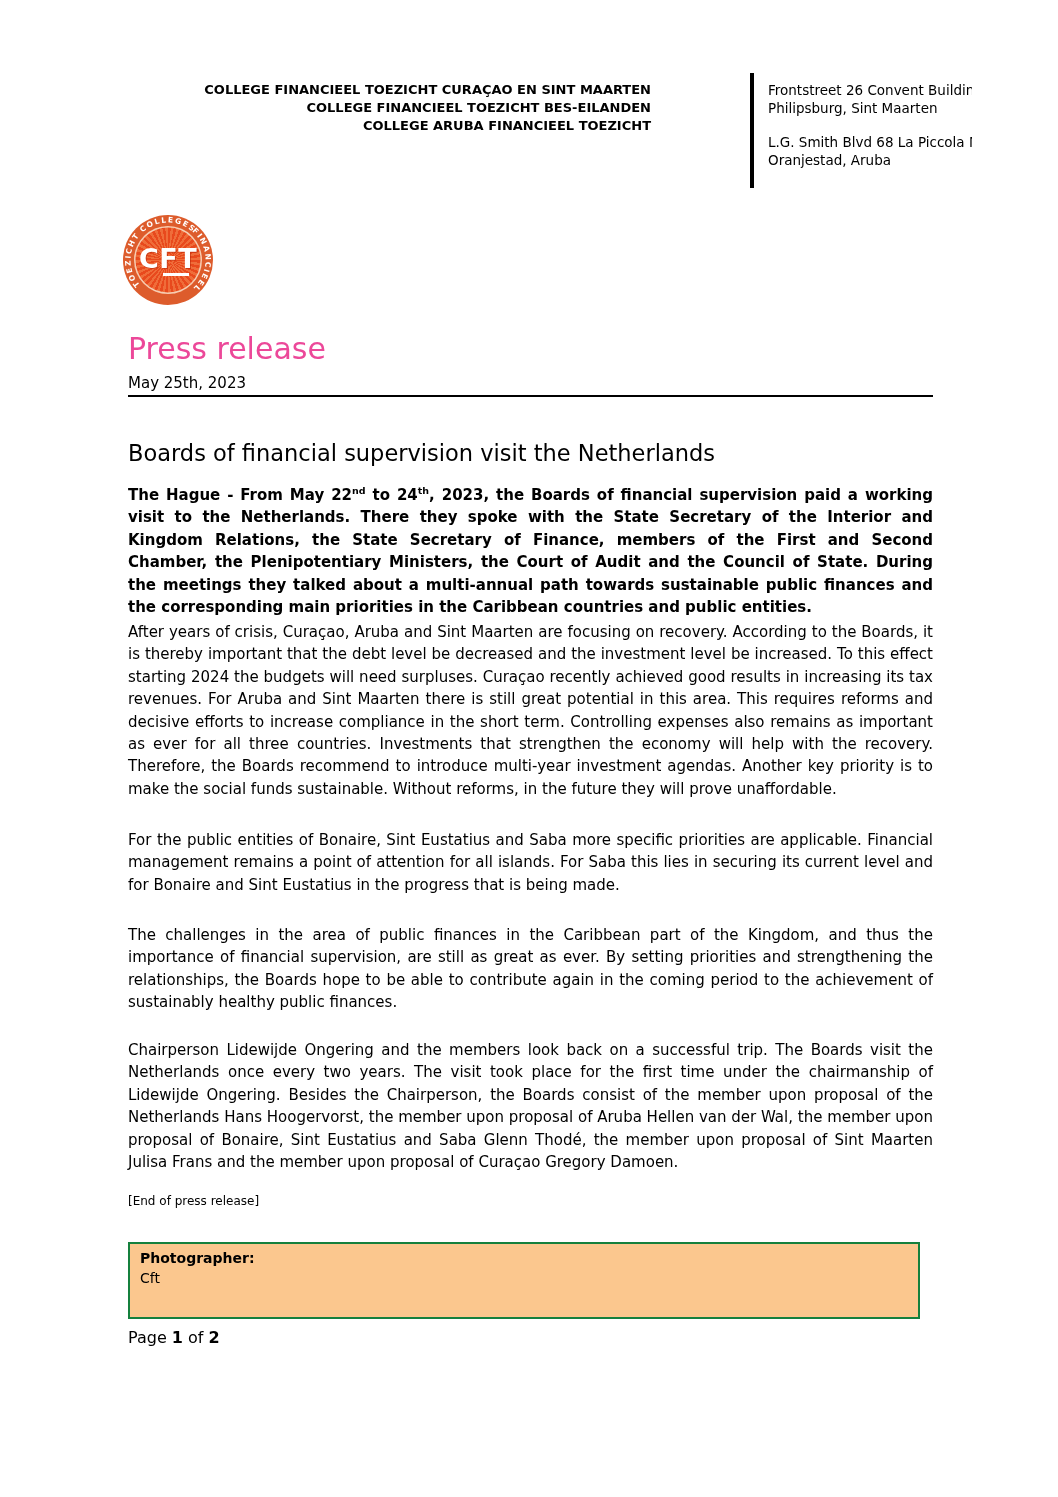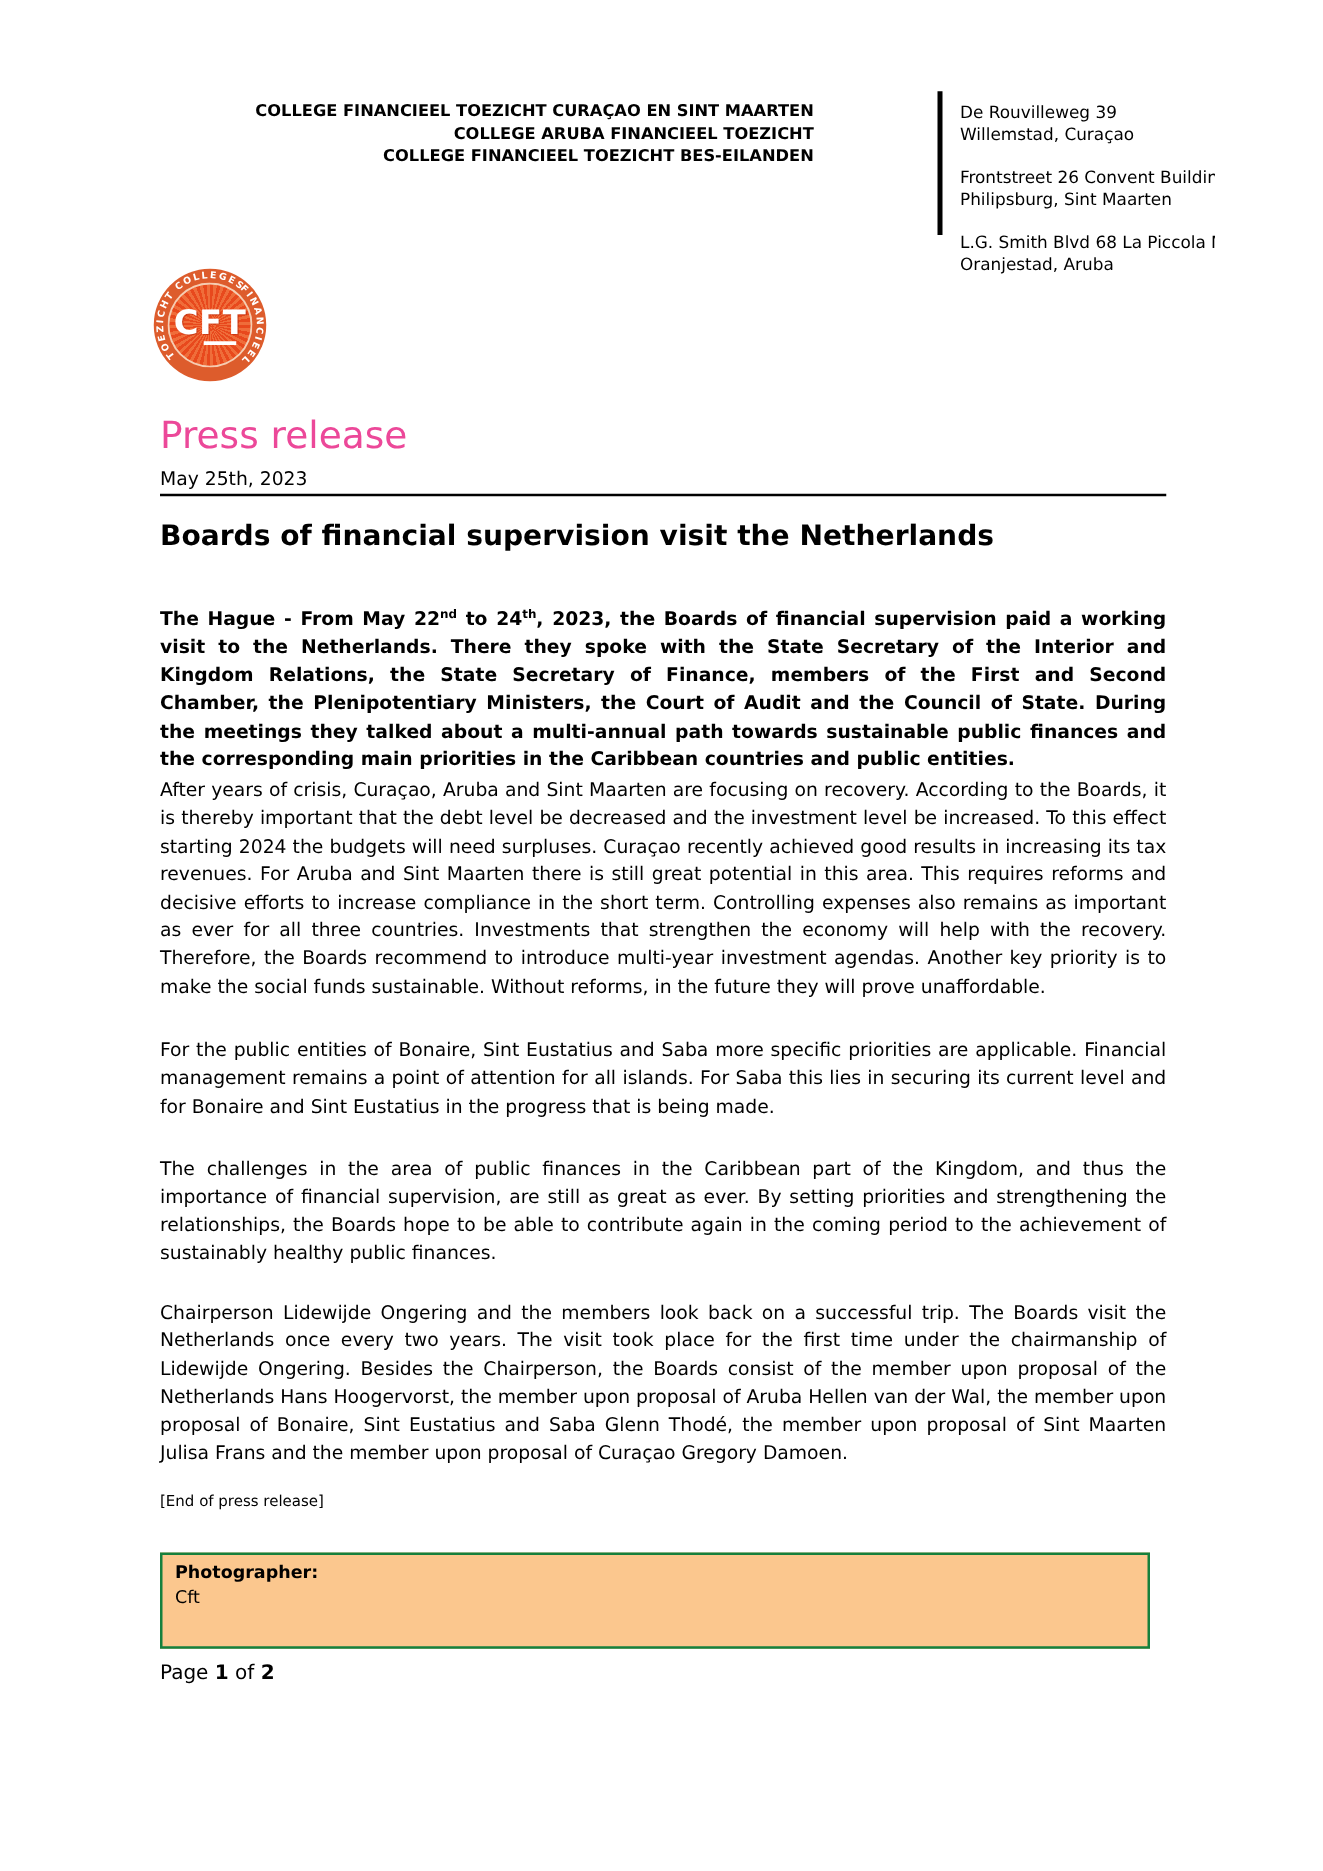--- a/index.html
+++ b/index.html
@@ -111,24 +111,24 @@
     position: absolute;
     left: 128px;
     top: 395px;
     width: 805px;
     height: 2px;
     background: #000000;
   }
   .headline {
     position: absolute;
     left: 128px;
-    top: 416px;
+    top: 440px;
     margin: 0;
     font-size: 22.5px;
-    font-weight: bold;
+    font-weight: normal;
   }
 
   
   .para {
     position: absolute;
     left: 128px;
     width: 805px;
     margin: 0;
     font-size: 15px;
     line-height: 22.4px;
@@ -176,31 +176,27 @@
   }
   .footer b { font-weight: bold; }
 </style>
 </head>
 <body>
 
 <div class="page">
 
   <div class="org-block">
     <div>COLLEGE FINANCIEEL TOEZICHT CURAÇAO EN SINT MAARTEN</div>
+    <div>COLLEGE FINANCIEEL TOEZICHT BES-EILANDEN</div>
     <div>COLLEGE ARUBA FINANCIEEL TOEZICHT</div>
-    <div>COLLEGE FINANCIEEL TOEZICHT BES-EILANDEN</div>
   </div>
 
   <div class="vbar"></div>
 
   <div class="addr-block">
-    <div class="addr-group">
-      <div>De Rouvilleweg 39</div>
-      <div>Willemstad, Curaçao</div>
-    </div>
     <div class="addr-group">
       <div>Frontstreet 26 Convent Building</div>
       <div>Philipsburg, Sint Maarten</div>
     </div>
     <div class="addr-group">
       <div>L.G. Smith Blvd 68 La Piccola Marina</div>
       <div>Oranjestad, Aruba</div>
     </div>
   </div>
 

